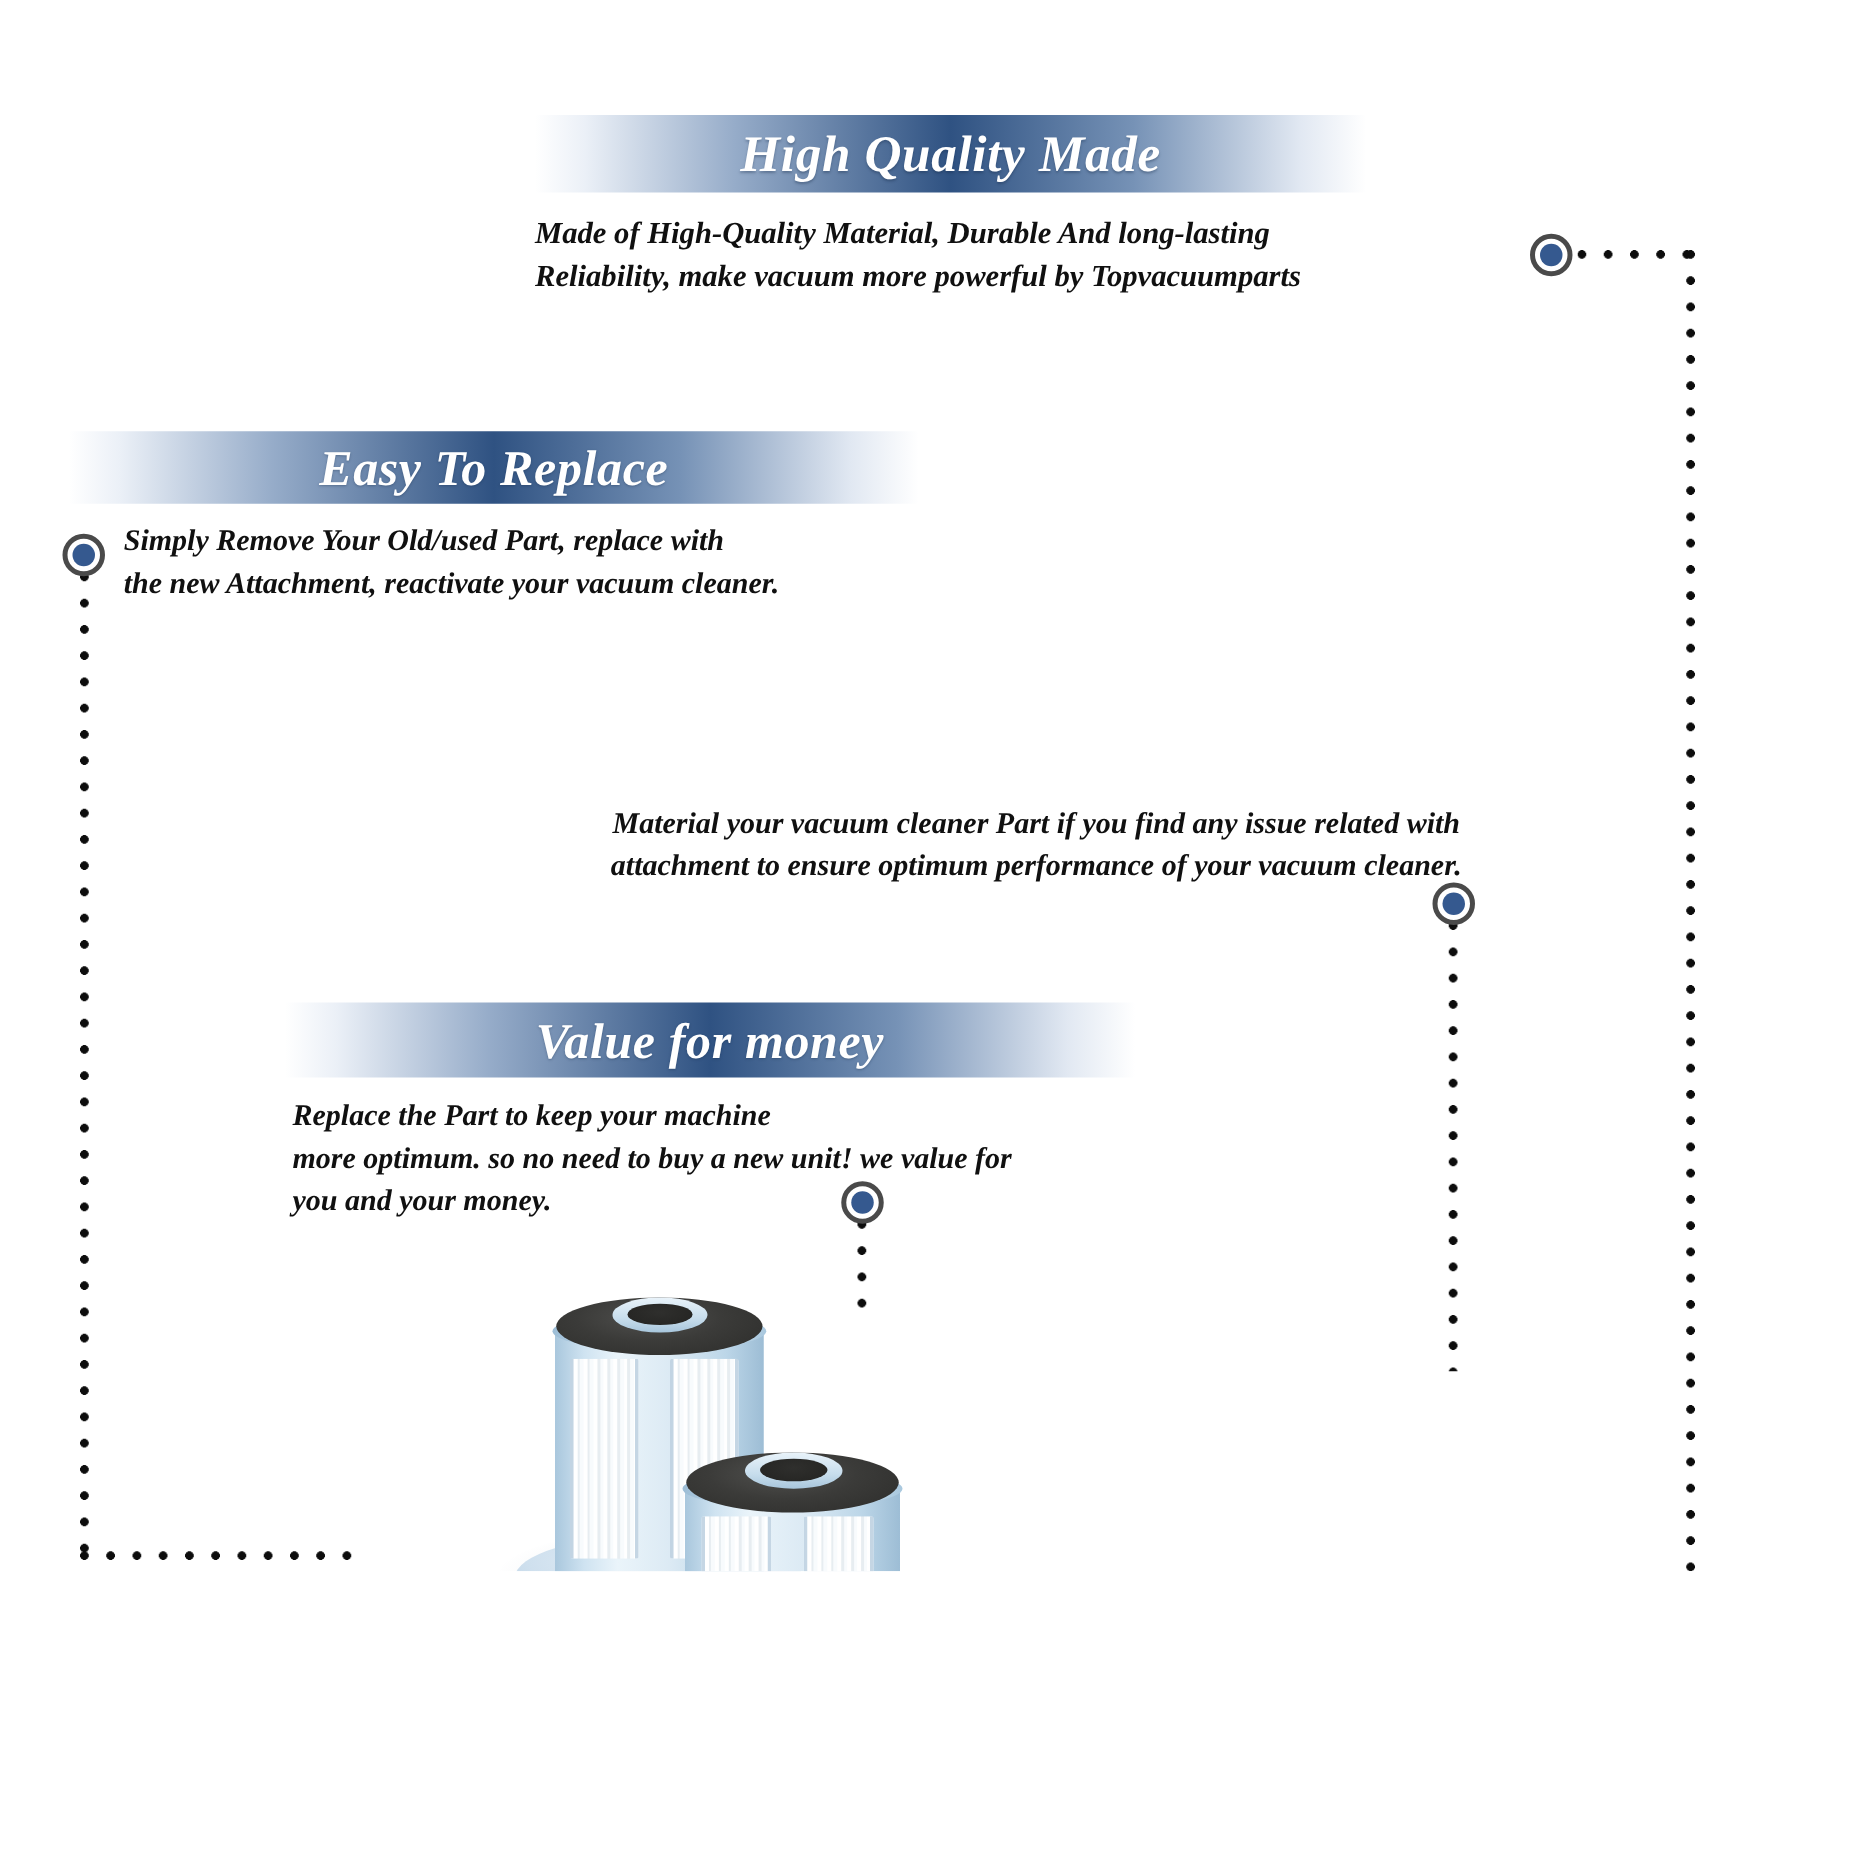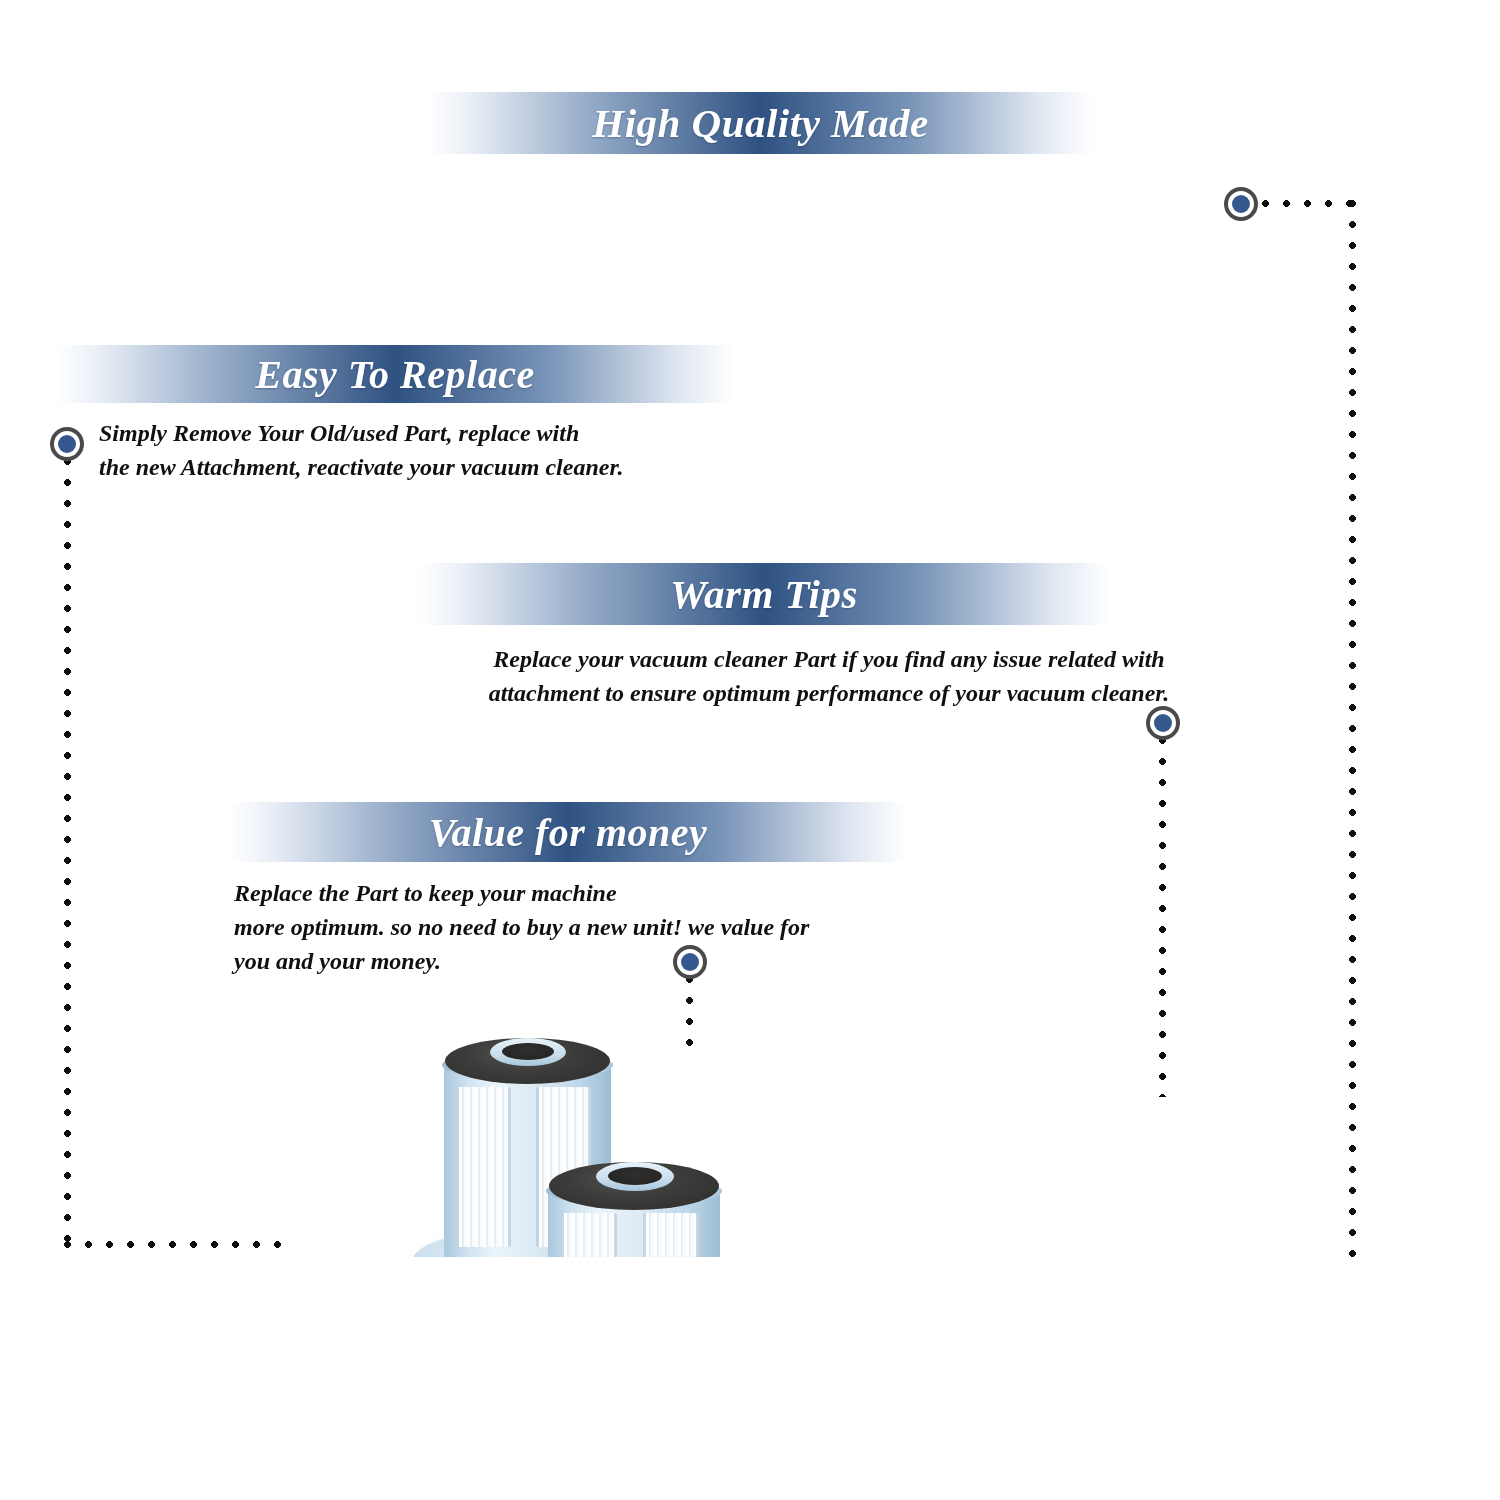--- a/index.html
+++ b/index.html
@@ -166,33 +166,32 @@
   <div class="dot-v" style="left:64px; top:458px; height:790px;"></div>
   <div class="dot-h" style="left:64px; top:1241px; width:230px;"></div>
 
   <div class="dot-v" style="left:1159px; top:737px; height:360px;"></div>
 
   <div class="dot-v" style="left:686px; top:976px; height:76px;"></div>
 
   <div class="banner" style="left:428px; top:92px; width:665px; height:62px;">
     <span class="btitle" style="font-size:41px;">High Quality Made</span>
   </div>
+  <div class="body-text" style="left:428px; top:170px; width:740px; font-size:24.5px;">Made of  High-Quality Material, Durable And long-lasting
+Reliability, make vacuum more powerful by Topvacuumparts</div>
   <div class="marker" style="left:1224px; top:187px;"></div>
 
   <div class="banner" style="left:55px; top:345px; width:680px; height:58px;">
     <span class="btitle" style="font-size:40px;">Easy To Replace</span>
   </div>
   <div class="body-text" style="left:99px; top:416px; width:700px; font-size:24px;">Simply Remove Your Old/used Part, replace with
 the new Attachment, reactivate your vacuum cleaner.</div>
   <div class="marker" style="left:50px; top:427px;"></div>
 
-  <div class="banner" style="left:418px; top:563px; width:692px; height:62px;">
-    <span class="btitle" style="font-size:41px;">Warm Tips</span>
-  </div>
-  <div class="body-text" style="left:404px; top:642px; width:850px; font-size:24px; text-align:center;">Replace your vacuum cleaner Part if you find any issue related with
+  <div class="body-text" style="left:404px; top:642px; width:850px; font-size:24px; text-align:center;">Material your vacuum cleaner Part if you find any issue related with
 attachment to ensure optimum performance of your vacuum cleaner.</div>
   <div class="marker" style="left:1146px; top:706px;"></div>
 
   <div class="banner" style="left:228px; top:802px; width:680px; height:60px;">
     <span class="btitle" style="font-size:40px;font-family:Liberation Serif, serif;">Value for money</span>
   </div>
   <div class="body-text" style="left:234px; top:876px; width:740px; font-size:24px;">Replace the Part to keep your machine
 more optimum. so no need to buy a new unit! we value for
 you and your money.</div>
   <div class="marker" style="left:673px; top:945px;"></div>

